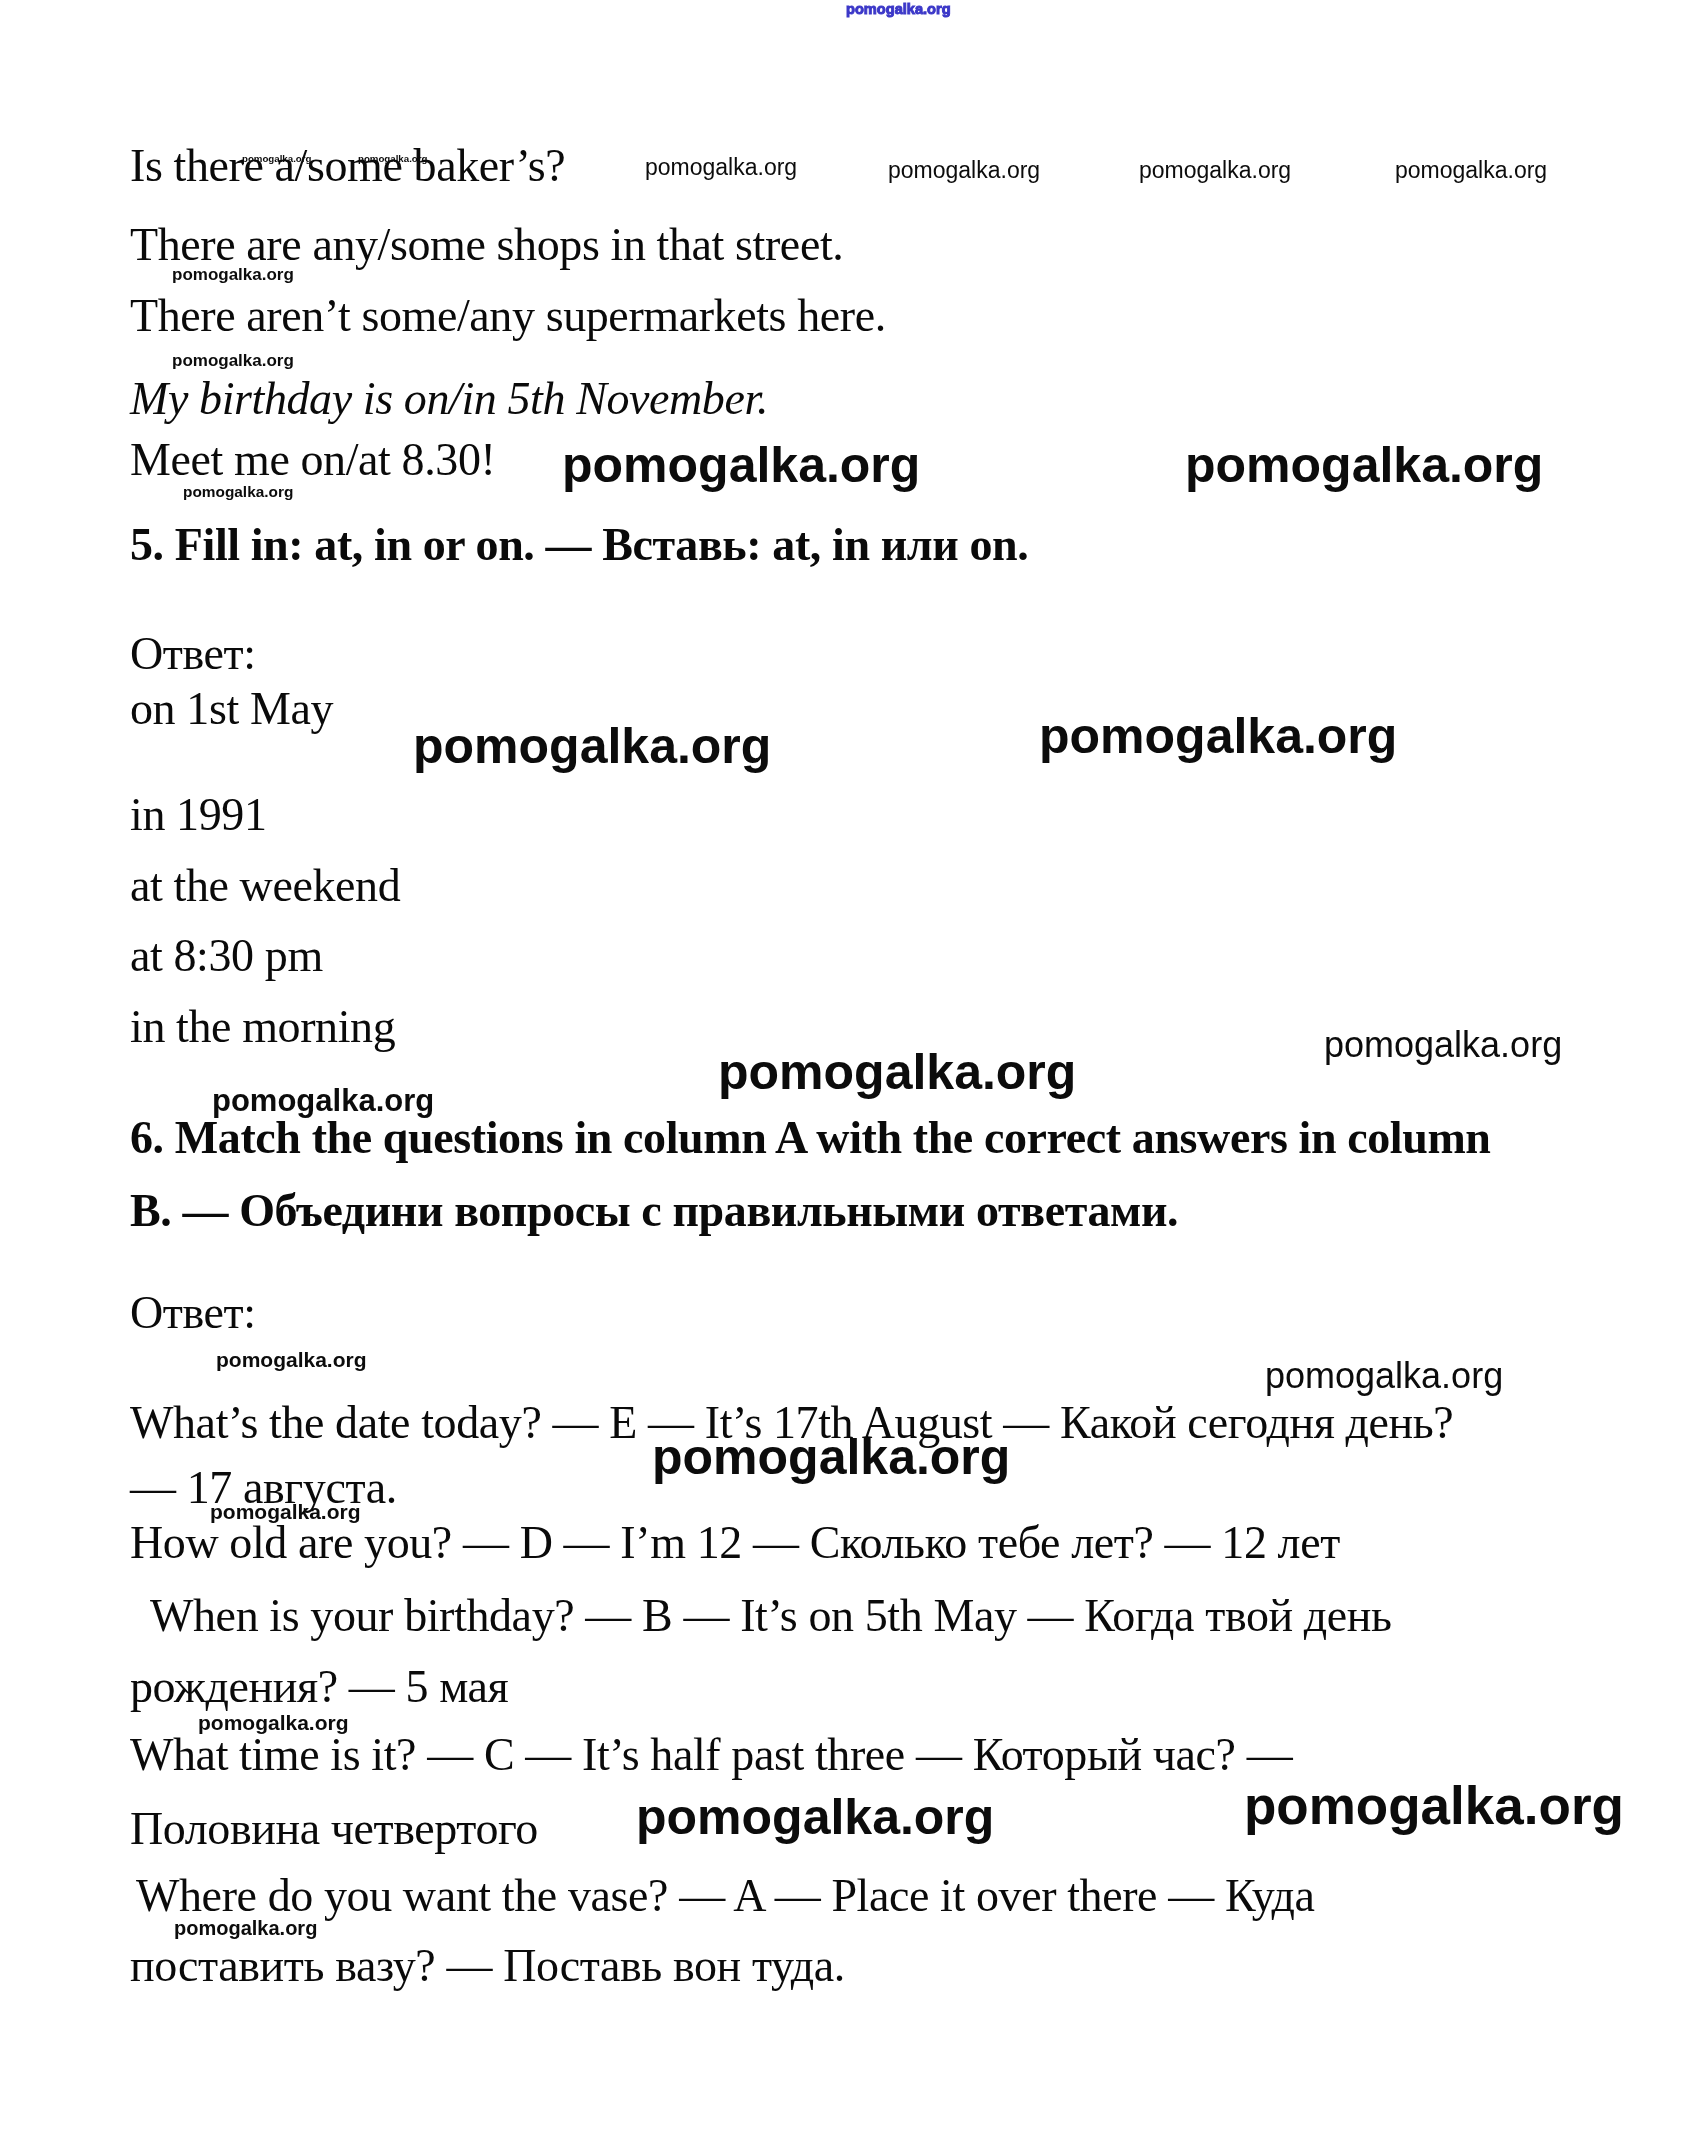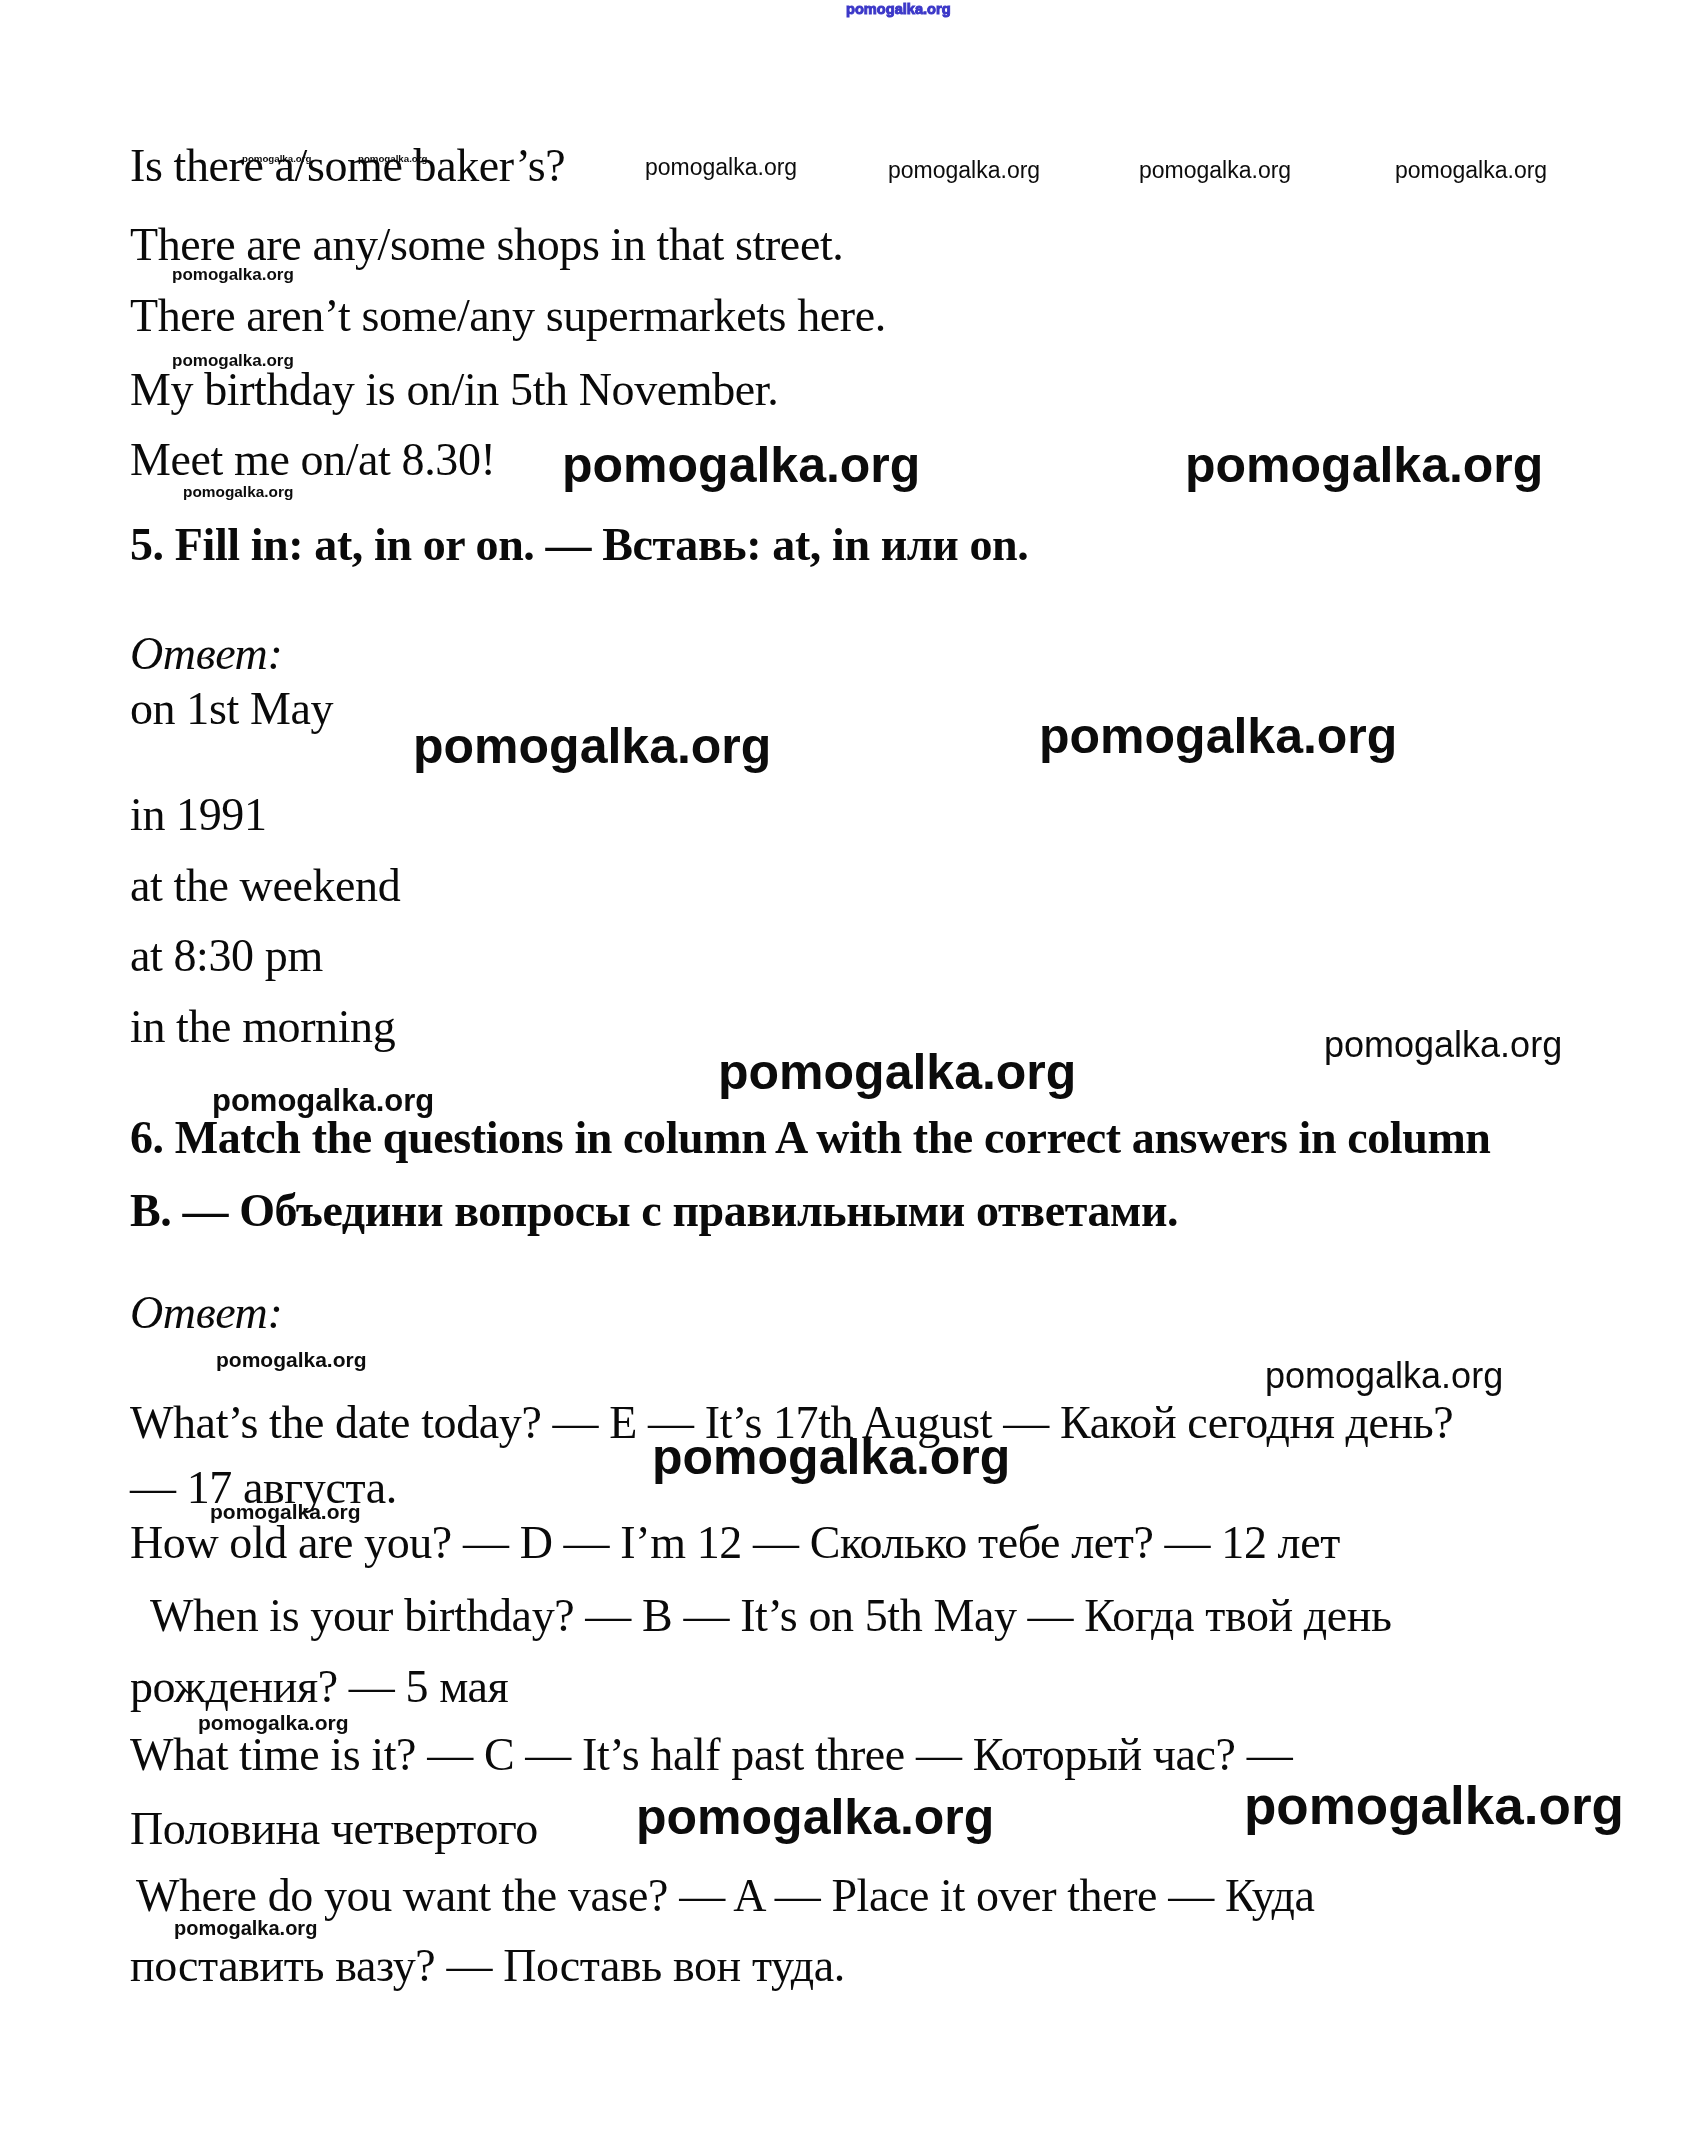--- a/index.html
+++ b/index.html
@@ -15,21 +15,21 @@
   .ln{
     position:absolute;
     font-family:"Liberation Serif", serif;
     font-size:46px;
     line-height:1;
     color:#0a0a0a;
     white-space:nowrap;
     letter-spacing:-0.4px;
   }
   .bold{font-weight:bold;}
-  .italic{font-style:italic;}
+  .italic{}
   
   .wm{
     position:absolute;
     font-family:"Liberation Sans", sans-serif;
     line-height:1;
     color:#0c0c0c;
     white-space:nowrap;
     margin-left:44px;
   }
   .wm-top{
@@ -51,21 +51,21 @@
 </head>
 <body>
 
 <div class="page">
 
   <span class="wm wm-top" style="left:802px;top:2.4px;">pomogalka.org</span>
 
   <div class="ln" style="left:130px;top:222px;">There are any/some shops in that street.</div>
   <div class="ln" style="left:130px;top:143px;">Is there a/some baker’s?</div>
   <div class="ln" style="left:130px;top:293px;">There aren’t some/any supermarkets here.</div>
-  <div class="ln" style="left:130px;top:367px;">My birthday is on/in 5th November.</div>
+  <div class="ln" style="left:130px;top:376px;font-style:italic;">My birthday is on/in 5th November.</div>
   <div class="ln" style="left:130px;top:437px;">Meet me on/at 8.30!</div>
 
   <span class="wm wm-tiny" style="left:198px;top:154px;">pomogalka.org</span>
   <span class="wm wm-tiny" style="left:314px;top:154px;">pomogalka.org</span>
   <span class="wm wm-med" style="left:601px;top:156px;">pomogalka.org</span>
   <span class="wm wm-med" style="left:844px;top:159px;">pomogalka.org</span>
   <span class="wm wm-med" style="left:1095px;top:159px;">pomogalka.org</span>
   <span class="wm wm-med" style="left:1351px;top:159px;">pomogalka.org</span>
   <span class="wm wm-sm" style="left:128px;top:266px;">pomogalka.org</span>
   <span class="wm wm-sm" style="left:128px;top:352px;">pomogalka.org</span>

